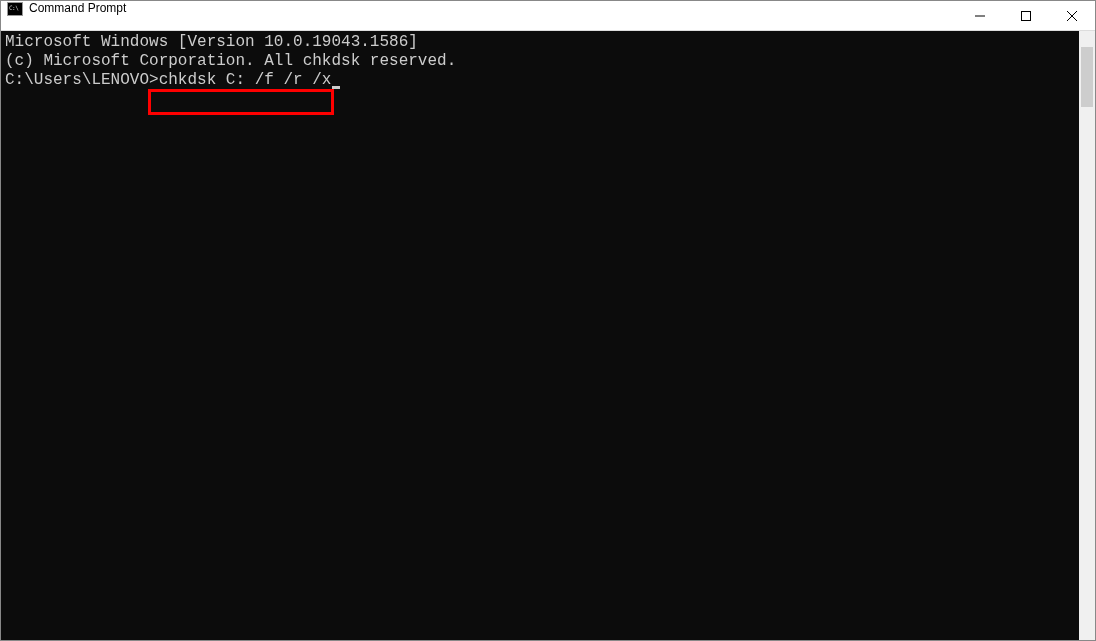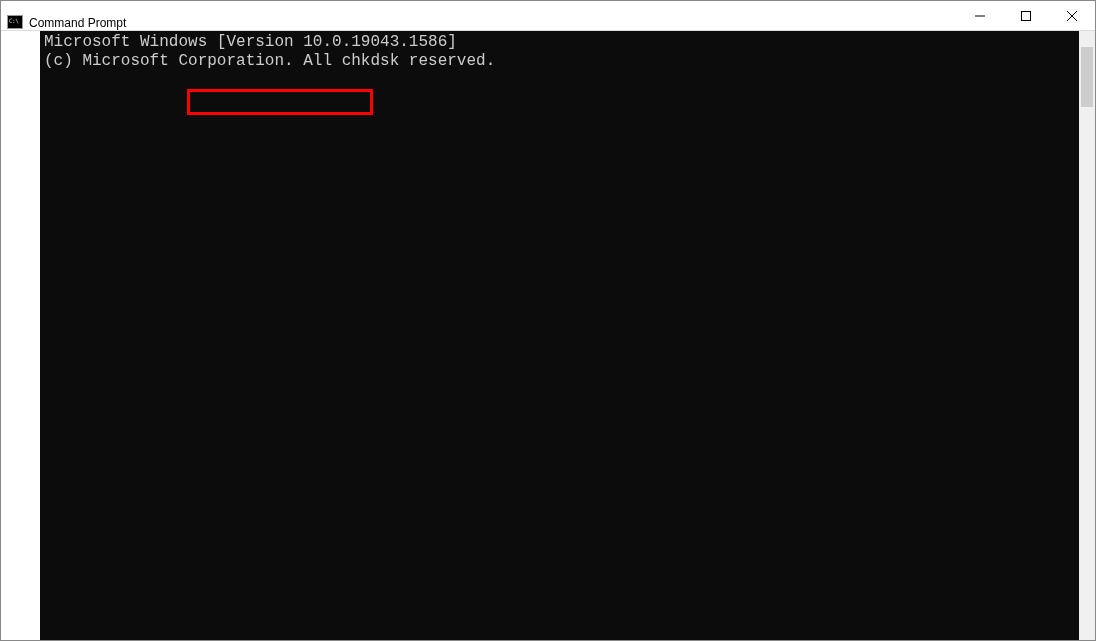--- a/index.html
+++ b/index.html
@@ -19,21 +19,21 @@
       height: 641px;
       background: #ffffff;
       border: 1px solid #888;
       display: flex;
       flex-direction: column;
     }
     .title-bar {
       height: 30px;
       background: #ffffff;
       display: flex;
-      align-items: flex-end;
+      align-items: flex-start;
       padding: 0 0 0 6px;
       border-bottom: 1px solid #ddd;
     }
     .app-icon {
       width: 16px;
       height: 16px;
       margin-right: 6px;
       display: flex;
       align-items: center;
       justify-content: center;
@@ -72,21 +72,20 @@
       align-items: center;
       justify-content: center;
       font-size: 10px;
       cursor: default;
     }
     .terminal-area {
       flex: 1;
       background: #0c0c0c;
       position: relative;
       display: flex;
-      margin-left: 39px;
     }
     .terminal-content {
       flex: 1;
       padding: 2px 4px;
       font-family: Consolas, 'Courier New', monospace;
       font-size: 16px;
       color: #cccccc;
       line-height: 19px;
       white-space: pre;
     }
@@ -148,20 +147,20 @@
       </div>
       <div class="control-btn close">
         <svg width="10" height="10" viewBox="0 0 10 10">
             <line x1="0" y1="0" x2="10" y2="10" stroke="#000" stroke-width="1"></line>
             <line x1="10" y1="0" x2="0" y2="10" stroke="#000" stroke-width="1"></line>
           </svg>
       </div>
     </div>
   </div>
   <div class="terminal-area">
-    <div class="terminal-content"><span class="terminal-line">Microsoft Windows [Version 10.0.19043.1586]</span><span class="terminal-line">(c) Microsoft Corporation. All chkdsk reserved.</span><span class="terminal-line"></span>
+    <div class="terminal-content"><span class="terminal-line">Microsoft Windows [Version 10.0.19043.1586]</span><span class="terminal-line">(c) Microsoft Corporation. All chkdsk reserved.</span><span class="terminal-line"></span><span class="prompt-line"><span>C:\Users\LENOVO&gt;</span><span>chkdsk C: /f /r /x</span><span class="cursor"></span></span>
       <div class="highlight-box" style="left:147px;top:58px;width:186px;height:26px;"></div>
     </div>
     <div class="scrollbar">
       <div class="scrollbar-thumb"></div>
     </div>
   </div>
 </div>
 
 </body></html>

